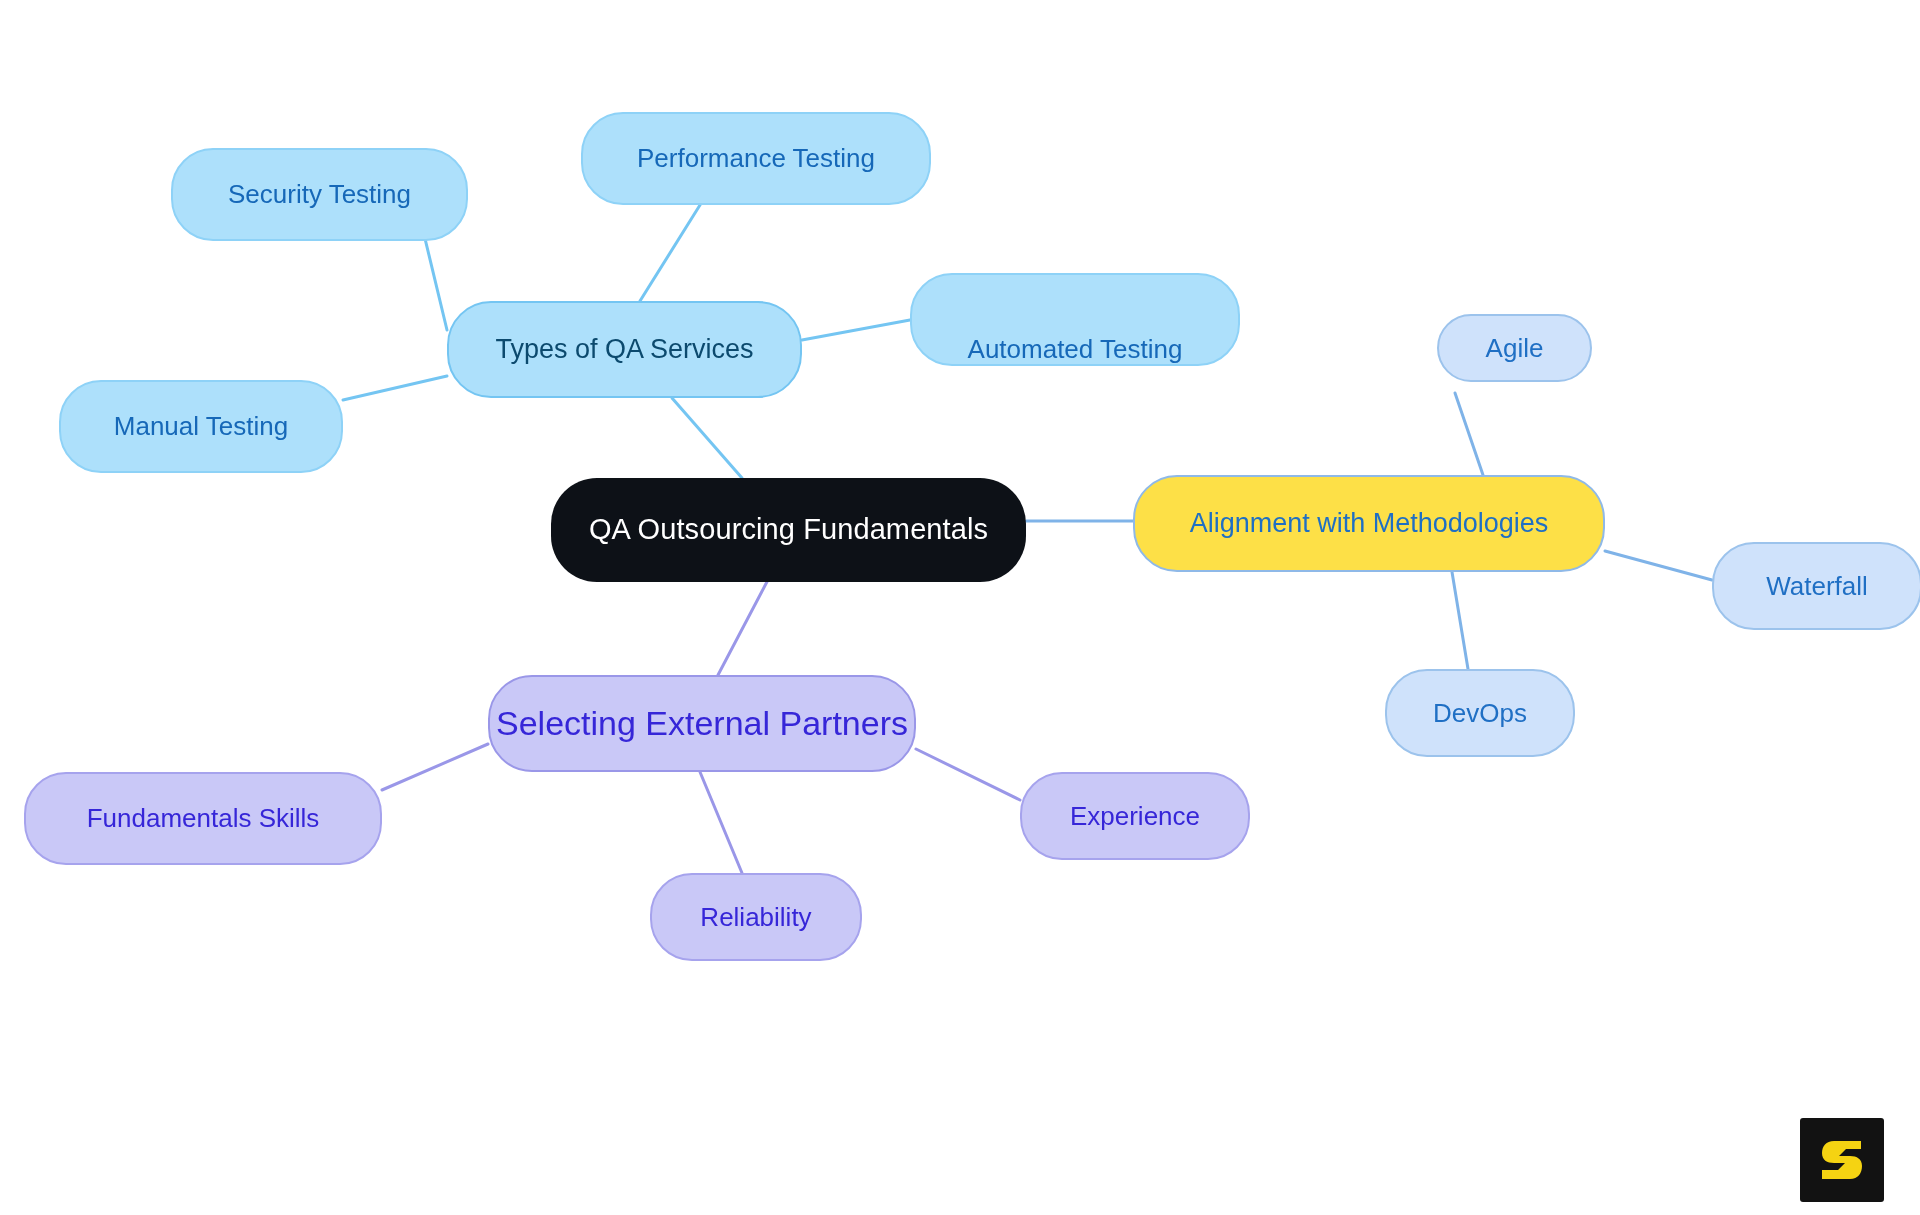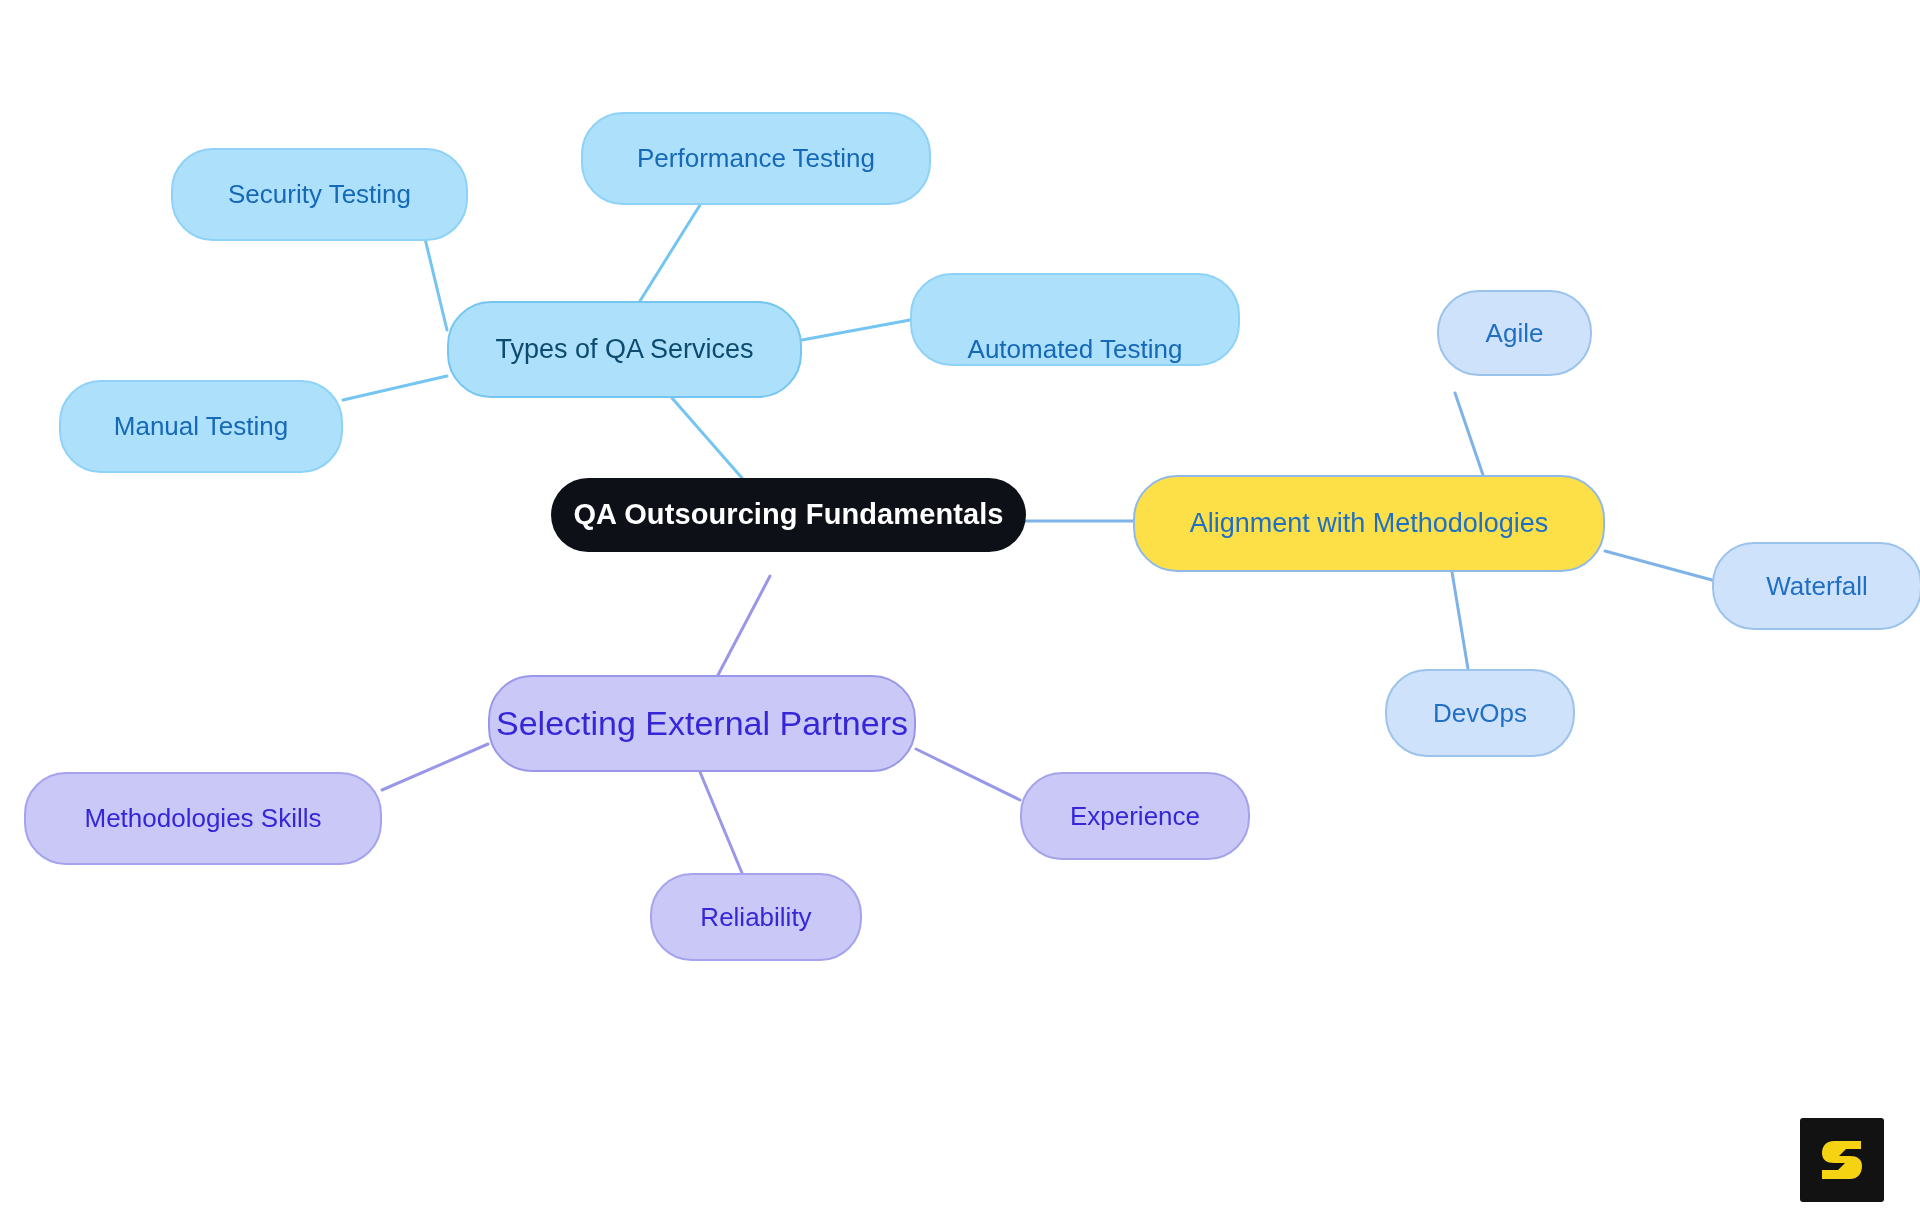--- a/index.html
+++ b/index.html
@@ -111,55 +111,55 @@
       <line x1="447" y1="376" x2="343" y2="400" stroke="#74c5f2" stroke-width="3" stroke-linecap="round"></line>
       <line x1="1483" y1="475" x2="1455" y2="393" stroke="#7fb3e8" stroke-width="3" stroke-linecap="round"></line>
       <line x1="1605" y1="551" x2="1712" y2="580" stroke="#7fb3e8" stroke-width="3" stroke-linecap="round"></line>
       <line x1="1452" y1="572" x2="1468" y2="669" stroke="#7fb3e8" stroke-width="3" stroke-linecap="round"></line>
       <line x1="488" y1="744" x2="382" y2="790" stroke="#9a97e8" stroke-width="3" stroke-linecap="round"></line>
       <line x1="700" y1="772" x2="742" y2="873" stroke="#9a97e8" stroke-width="3" stroke-linecap="round"></line>
       <line x1="916" y1="749" x2="1020" y2="800" stroke="#9a97e8" stroke-width="3" stroke-linecap="round"></line>
     </svg>
 
   <div id="node-layer">
-      <div class="node node-root" style="left: 551px; top: 478px; width: 475px; height: 74px; font-weight: bold;">
+      <div class="node node-root" style="left: 551px; top: 478px; width: 475px; height: 104px;">
         <span>QA Outsourcing Fundamentals</span>
       </div>
       <div class="node node-branch-a" style="left: 447px; top: 301px; width: 355px; height: 97px;">
         <span>Types of QA Services</span>
       </div>
       <div class="node node-leaf-a" style="left: 171px; top: 148px; width: 297px; height: 93px;">
         <span>Security Testing</span>
       </div>
       <div class="node node-leaf-a" style="left: 581px; top: 112px; width: 350px; height: 93px;">
         <span>Performance Testing</span>
       </div>
       <div class="node node-leaf-a" style="left: 910px; top: 273px; width: 330px; height: 93px; align-items: flex-end;">
         <span>Automated Testing</span>
       </div>
       <div class="node node-leaf-a" style="left: 59px; top: 380px; width: 284px; height: 93px;">
         <span>Manual Testing</span>
       </div>
       <div class="node node-branch-b" style="left: 1133px; top: 475px; width: 472px; height: 97px;">
         <span>Alignment with Methodologies</span>
       </div>
-      <div class="node node-leaf-b" style="left: 1437px; top: 290px; width: 155px; height: 86px; text-align: right;">
+      <div class="node node-leaf-b" style="left: 1437px; top: 314px; width: 155px; height: 68px; text-align: right;">
         <span>Agile</span>
       </div>
       <div class="node node-leaf-b" style="left: 1712px; top: 542px; width: 210px; height: 88px;">
         <span>Waterfall</span>
       </div>
       <div class="node node-leaf-b" style="left: 1385px; top: 669px; width: 190px; height: 88px;">
         <span>DevOps</span>
       </div>
       <div class="node node-branch-c" style="left: 488px; top: 675px; width: 428px; height: 97px;">
         <span>Selecting External Partners</span>
       </div>
       <div class="node node-leaf-c" style="left: 24px; top: 772px; width: 358px; height: 93px;">
-        <span>Methodologies Skills</span>
+        <span>Fundamentals Skills</span>
       </div>
       <div class="node node-leaf-c" style="left: 650px; top: 873px; width: 212px; height: 88px;">
         <span>Reliability</span>
       </div>
       <div class="node node-leaf-c" style="left: 1020px; top: 772px; width: 230px; height: 88px;">
         <span>Experience</span>
       </div>
     </div>
 
   <div id="logo">

